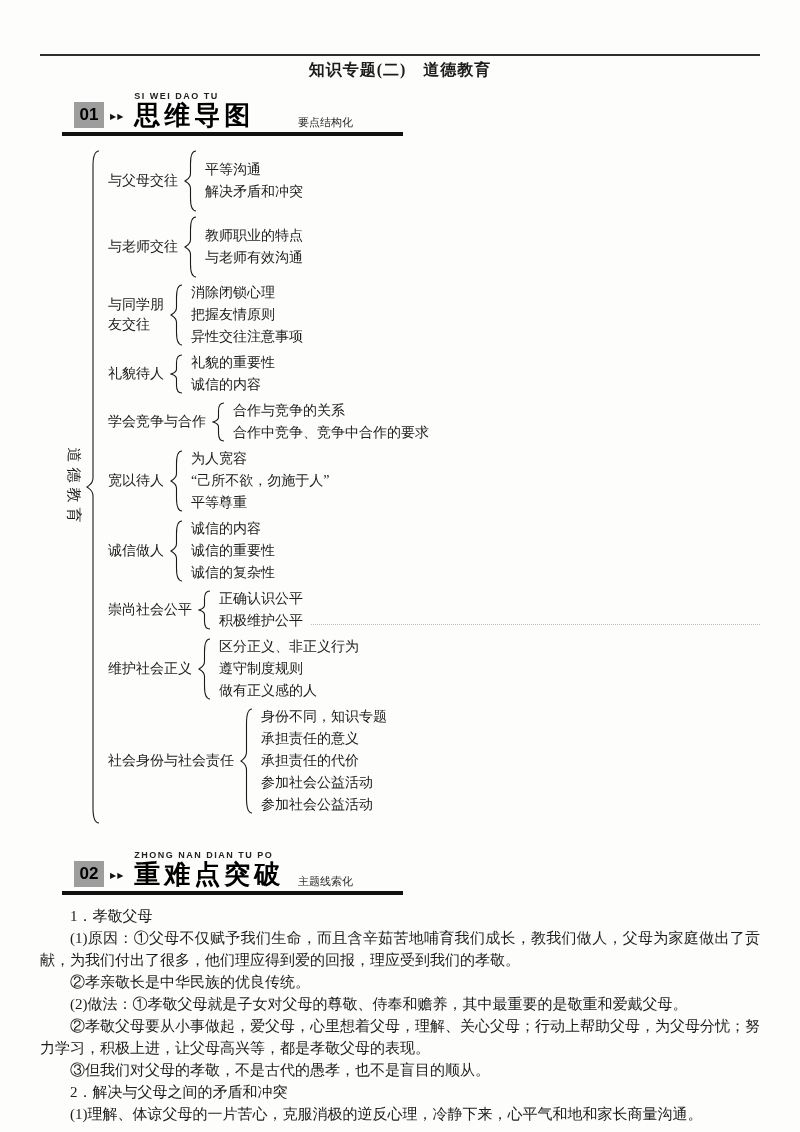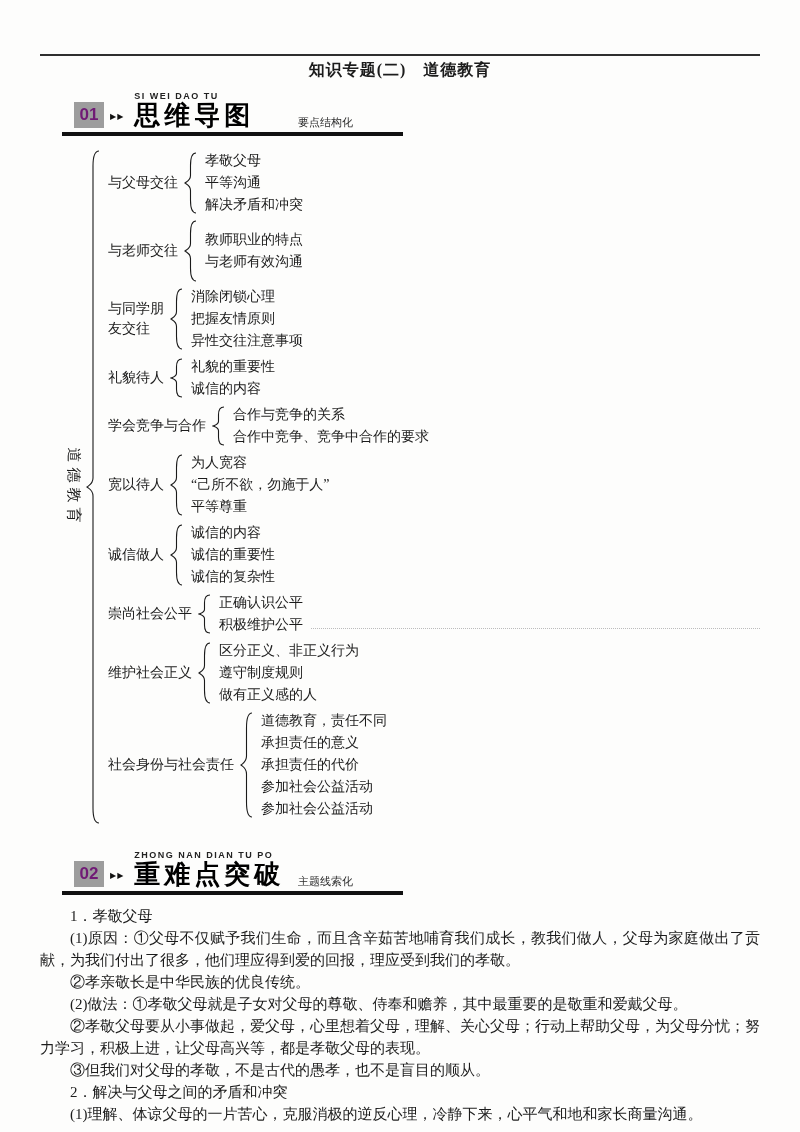--- a/index.html
+++ b/index.html
@@ -13,21 +13,21 @@
     text-align:center;font-size:16px;font-weight:bold;margin:4px 0 0;
     letter-spacing:1px;
   }
   
   .sec-header{
     margin:10px 0 0 22px;width:341px;display:flex;align-items:flex-end;
     border-bottom:4px solid #111;padding-bottom:3px;box-sizing:border-box;
   }
   .sec-header.second{margin-top:26px;}
   .badge{
-    width:30px;height:26px;background:#9d9d9d;color:#701a75;
+    width:30px;height:26px;background:#9d9d9d;color:#000000;
     font-family:"Liberation Sans","DejaVu Sans",sans-serif;
     font-size:17px;font-weight:bold;display:flex;align-items:center;
     justify-content:center;margin:0 6px 1px 12px;flex-shrink:0;
   }
   .arrows{margin:0 10px 6px 0;}
   .arrows::before{
     content:"\25B6\25B6";font-size:8px;letter-spacing:1px;color:#111;
     font-family:"DejaVu Sans",sans-serif;
   }
   .titles-col{display:flex;flex-direction:column;}
@@ -93,23 +93,20 @@
         </svg>
       </div>
     <div class="branches" id="branches">
   <div class="branch">
     <div class="branch-label">与父母交往</div>
     <svg width="13" height="62" viewBox="0 0 13 62" class="brace">
             <path d="M 12 1 C 7.5 1 6.5 6.82 6.5 13.64 L 6.5 23.560000000000002 C 6.5 28.396 3.575 29.14 1 31 C 3.575 32.86 6.5 33.604 6.5 38.44 L 6.5 48.36 C 6.5 55.18 7.5 61 12 61" fill="none" stroke="#1a1a1a" stroke-width="1.1"></path>
           </svg>
     <div class="branch-items">
             <div class="mm-item">
-              <span class="mm-item-text">孝敬父母</span>
-            </div>
-            <div class="mm-item">
               <span class="mm-item-text">平等沟通</span>
             </div>
             <div class="mm-item">
               <span class="mm-item-text">解决矛盾和冲突</span>
             </div>
           </div>
   </div>
 
   <div class="branch">
     <div class="branch-label">与老师交往</div>
@@ -245,21 +242,21 @@
           </div>
   </div>
 
   <div class="branch">
     <div class="branch-label">社会身份与社会责任</div>
     <svg width="13" height="106" viewBox="0 0 13 106" class="brace">
             <path d="M 12 1 C 7.5 1 6.5 8 6.5 16 L 6.5 44 C 6.5 49.85 3.575 50.75 1 53 C 3.575 55.25 6.5 56.15 6.5 62 L 6.5 90 C 6.5 98 7.5 105 12 105" fill="none" stroke="#1a1a1a" stroke-width="1.1"></path>
           </svg>
     <div class="branch-items">
             <div class="mm-item">
-              <span class="mm-item-text">道德教育，责任不同</span>
+              <span class="mm-item-text">身份不同，知识专题</span>
             </div>
             <div class="mm-item">
               <span class="mm-item-text">承担责任的意义</span>
             </div>
             <div class="mm-item">
               <span class="mm-item-text">承担责任的代价</span>
             </div>
             <div class="mm-item">
               <span class="mm-item-text">参加社会公益活动</span>
             </div>

